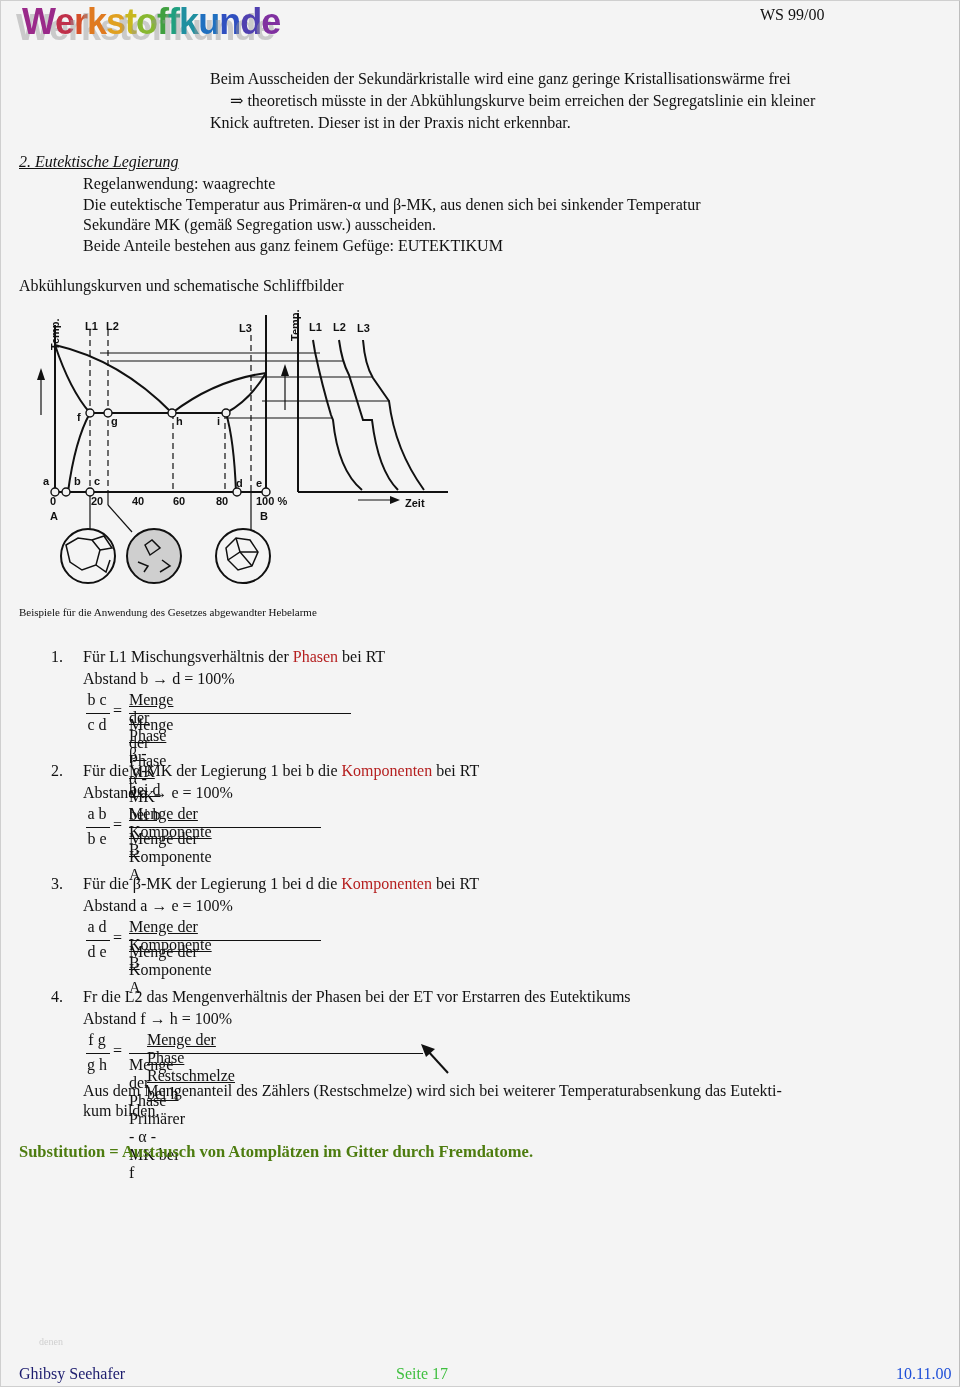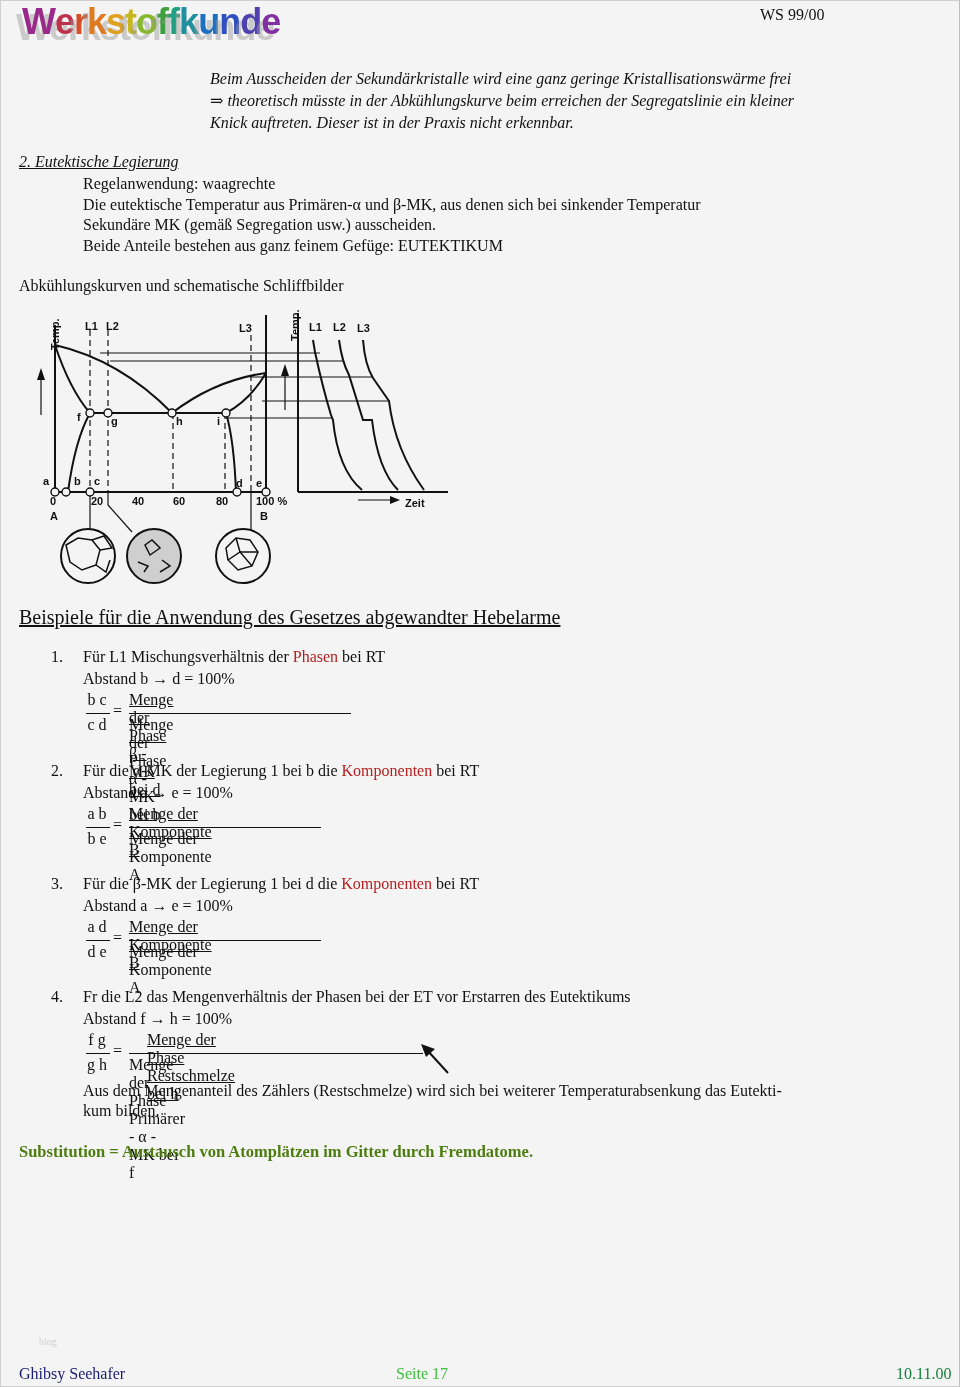--- a/index.html
+++ b/index.html
@@ -9,55 +9,55 @@
   }
   .frame { position:absolute; left:0; top:0; width:958px; height:1385px; border:1px solid #cfcfcf; border-right:2px solid #bdbdbd; }
   .abs { position:absolute; white-space:nowrap; }
   .logo {
     left:22px; top:0px; font-family:"Liberation Sans","DejaVu Sans",sans-serif; font-weight:bold;
     font-size:36px; letter-spacing:-1px; line-height:44px;
     text-shadow: -6px 6px 0 rgba(150,150,150,0.45);
   }
   .logo span { display:inline-block; }
   .ws { left:760px; top:6px; font-size:16px; }
-  .para { left:210px; line-height:22px;font-style:italic; }
+  .para { left:210px; line-height:22px; }
   .sect-title { left:19px; top:153px; font-style:italic; text-decoration:underline; font-size:16px; }
   .indent { left:83px; line-height:20.5px; font-size:16px; }
   .bold-head { left:19px; top:277px; font-weight:normal; font-size:16px; }
-  .ex-title { left:19px; top:606px; text-decoration:underline; font-size:20px; }
+  .ex-title { left:19px; top:606px; font-size:11px; }
   .red { color:#b51f1f; }
   .item-num { left:51px; font-size:16px; }
   .item-body { left:83px; font-size:16px; line-height:22px; }
   .frac { position:absolute; left:83px; font-size:16px; }
   .frac .l { position:absolute; left:0; width:28px; text-align:center; }
   .frac .l .num { position:absolute; top:0; left:0; width:28px; text-align:center; }
   .frac .l .den { position:absolute; top:25px; left:0; width:28px; text-align:center; }
   .frac .lbar { position:absolute; top:22px; left:3px; width:24px; border-top:1px solid #111; }
   .frac .eq { position:absolute; left:30px; top:11px; }
   .frac .rnum { position:absolute; left:46px; top:0;text-decoration:underline; }
   .frac .rden { position:absolute; left:46px; top:25px; }
   .frac .rbar { position:absolute; top:22px; left:46px; border-top:1px solid #111; }
   .substitution { left:19px; top:1142px; font-weight:bold; color:#4d7c0f; font-size:16.5px; }
   .blog { left:39px; top:1336px; color:#d0d0d0; font-size:10px; }
   .foot-left { left:19px; top:1365px; color:#1c1c6e; font-size:16px; }
   .foot-mid { left:396px; top:1365px; color:#3fbf3f; font-size:16px; }
-  .foot-right { left:896px; top:1365px; color:#15803d; font-size:16px; }
+  .foot-right { left:896px; top:1365px; color:#1d4ed8; font-size:16px; }
   .diagram { position:absolute; left:30px; top:310px; width:425px; height:280px; }
   .diagram text { font-family:"Liberation Sans","DejaVu Sans",sans-serif; font-weight:bold; font-size:11px; fill:#111; }
 </style>
 </head>
 <body>
 
 <div class="frame"></div>
 
 <div class="abs logo" id="logo"><span style="color: rgb(154, 42, 138);">W</span><span style="color: rgb(192, 48, 74);">e</span><span style="color: rgb(213, 80, 42);">r</span><span style="color: rgb(224, 122, 32);">k</span><span style="color: rgb(224, 160, 32);">s</span><span style="color: rgb(200, 184, 32);">t</span><span style="color: rgb(136, 184, 48);">o</span><span style="color: rgb(64, 160, 64);">f</span><span style="color: rgb(32, 160, 128);">f</span><span style="color: rgb(32, 144, 160);">k</span><span style="color: rgb(32, 112, 192);">u</span><span style="color: rgb(48, 80, 192);">n</span><span style="color: rgb(80, 64, 176);">d</span><span style="color: rgb(128, 48, 160);">e</span></div>
 <div class="abs ws">WS 99/00</div>
 
 <div class="abs para" style="top:68px;">Beim Ausscheiden der Sekundärkristalle wird eine ganz geringe Kristallisationswärme frei</div>
-<div class="abs para" style="top:90px;">⇒ theoretisch müsste in der Abkühlungskurve beim erreichen der Segregatslinie ein kleiner</div>
+<div class="abs para" style="top:90px;margin-left:20px;">⇒ theoretisch müsste in der Abkühlungskurve beim erreichen der Segregatslinie ein kleiner</div>
 <div class="abs para" style="top:112px;">Knick auftreten. Dieser ist in der Praxis nicht erkennbar.</div>
 
 <div class="abs sect-title">2. Eutektische Legierung</div>
 <div class="abs indent" style="top:174px;">Regelanwendung: waagrechte</div>
 <div class="abs indent" style="top:195px;">Die eutektische Temperatur aus Primären-α und β-MK, aus denen sich bei sinkender Temperatur</div>
 <div class="abs indent" style="top:215px;text-align:right;">Sekundäre MK (gemäß Segregation usw.) ausscheiden.</div>
 <div class="abs indent" style="top:236px;">Beide Anteile bestehen aus ganz feinem Gefüge: EUTEKTIKUM</div>
 
 <div class="abs bold-head">Abkühlungskurven und schematische Schliffbilder</div>
 
@@ -241,16 +241,16 @@
 </div>
 <svg class="abs" style="left:415px;top:1040px;" width="40" height="40">
   <line x1="33" y1="33" x2="12" y2="10" stroke="#111" stroke-width="2"></line>
   <polygon points="6,4 20,9 11,17" fill="#111"></polygon>
 </svg>
 <div class="abs item-body" style="top:1080px;">Aus dem Mengenanteil des Zählers (Restschmelze) wird sich bei weiterer Temperaturabsenkung das Eutekti-</div>
 <div class="abs item-body" style="top:1100px;">kum bilden.</div>
 
 <div class="abs substitution">Substitution = Austausch von Atomplätzen im Gitter durch Fremdatome.</div>
 
-<div class="abs blog">blog</div>
+<div class="abs blog">denen</div>
 <div class="abs foot-left">Ghibsy Seehafer</div>
 <div class="abs foot-mid">Seite 17</div>
 <div class="abs foot-right">10.11.00</div>
 
 </body></html>

